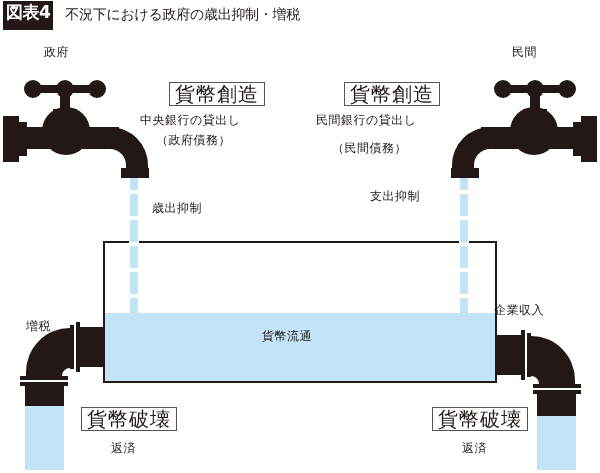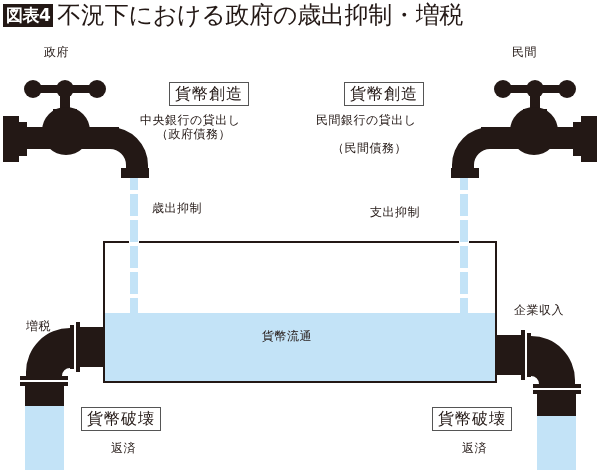--- a/index.html
+++ b/index.html
@@ -1,24 +1,24 @@
 <!DOCTYPE html>
 <html><head>
   <meta charset="utf-8">
   <style>
     html, body { margin: 0; padding: 0; background: #ffffff; }
     body { width: 600px; height: 473px; position: relative; overflow: hidden;
            font-family: "DejaVu Sans", "Liberation Sans", sans-serif; color: #231815; }
     .abs { position: absolute; }
     .title-wrap { left: 3px; top: 3px; height: 24px; display: flex; align-items: center; }
     .title-badge { background: #231815; color: #fff; font-size: 17px; font-weight: bold;
-                   padding: 0 3px; height: 23px; line-height: 23px; letter-spacing: -0.5px; }
-    .title-text { font-size: 24px; margin-left: 4px; letter-spacing: -0.3px; white-space: nowrap; }
+                   padding: 0 3px; height: 29px; line-height: 23px; letter-spacing: -0.5px; }
+    .title-text { font-size: 14px; margin-left: 12px; letter-spacing: -0.3px; white-space: nowrap; }
     .lbl { font-size: 12px; white-space: nowrap; letter-spacing: 0.5px; }
-    .box { border: 1.5px solid #555; padding: 0 5px; font-size: 16px; line-height: 22px;
+    .box { border: 1.5px solid #555; padding: 0 5px; font-size: 20px; line-height: 22px;
            background: #fff; white-space: nowrap; letter-spacing: 1px; }
     svg { position: absolute; left: 0; top: 0; }
   </style>
 </head>
 <body>
 
 <svg width="600" height="473" viewBox="0 0 600 473">
 
   <g fill="#c3e3f7">
     <rect x="130" y="178" width="8" height="12"></rect>
@@ -106,31 +106,31 @@
 <div class="abs title-wrap">
   <span class="title-badge">図表4</span>
   <span class="title-text">不況下における政府の歳出抑制・増税</span>
 </div>
 
 <div class="abs lbl" style="left:44px; top:44px;">政府</div>
 <div class="abs lbl" style="left:512px; top:44px;">民間</div>
 
 <div class="abs box" style="left:169px; top:82px;">貨幣創造</div>
 <div class="abs lbl" style="left:140px; top:112px;">中央銀行の貸出し</div>
-<div class="abs lbl" style="left:156px; top:126px;">（政府債務）</div>
+<div class="abs lbl" style="left:156px; top:132px;">（政府債務）</div>
 
 <div class="abs box" style="left:344px; top:82px;">貨幣創造</div>
 <div class="abs lbl" style="left:316px; top:112px;">民間銀行の貸出し</div>
 <div class="abs lbl" style="left:332px; top:140px;">（民間債務）</div>
 
 <div class="abs lbl" style="left:152px; top:200px;">歳出抑制</div>
-<div class="abs lbl" style="left:370px; top:204px;">支出抑制</div>
+<div class="abs lbl" style="left:370px; top:188px;">支出抑制</div>
 
 <div class="abs lbl" style="left:262px; top:328px;">貨幣流通</div>
 
 <div class="abs lbl" style="left:26px; top:318px;font-family:Liberation Serif, serif;">増税</div>
-<div class="abs lbl" style="left:494px; top:302px;margin-left:20px;">企業収入</div>
+<div class="abs lbl" style="left:494px; top:302px;">企業収入</div>
 
 <div class="abs box" style="left:81px; top:407px;">貨幣破壊</div>
 <div class="abs lbl" style="left:111px; top:440px;">返済</div>
 
 <div class="abs box" style="left:432px; top:407px;">貨幣破壊</div>
 <div class="abs lbl" style="left:462px; top:440px;">返済</div>
 
 </body></html>

